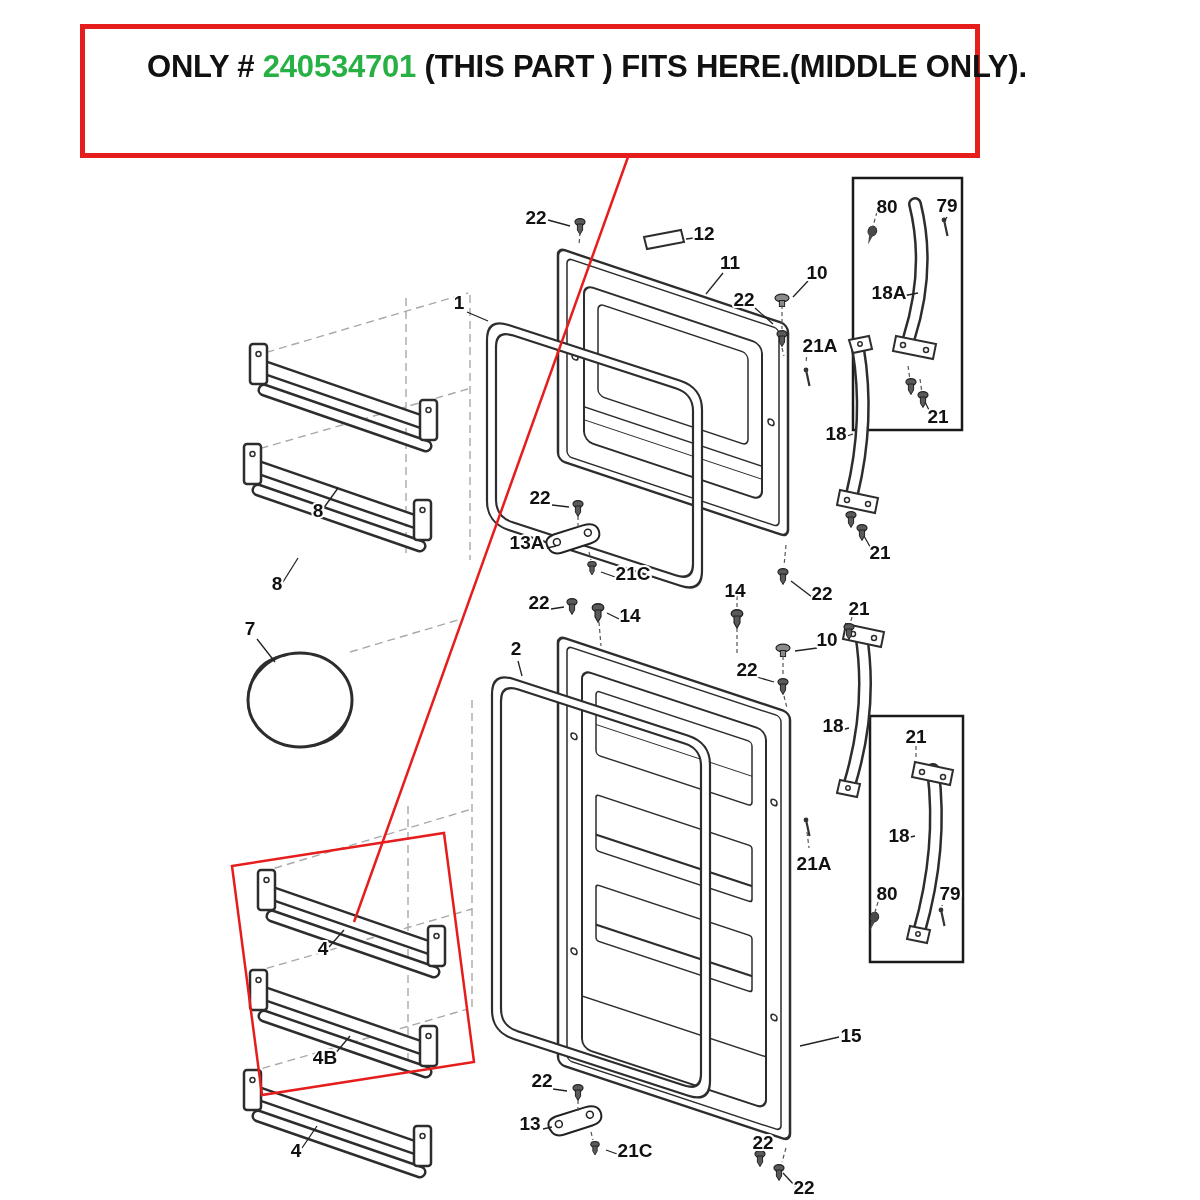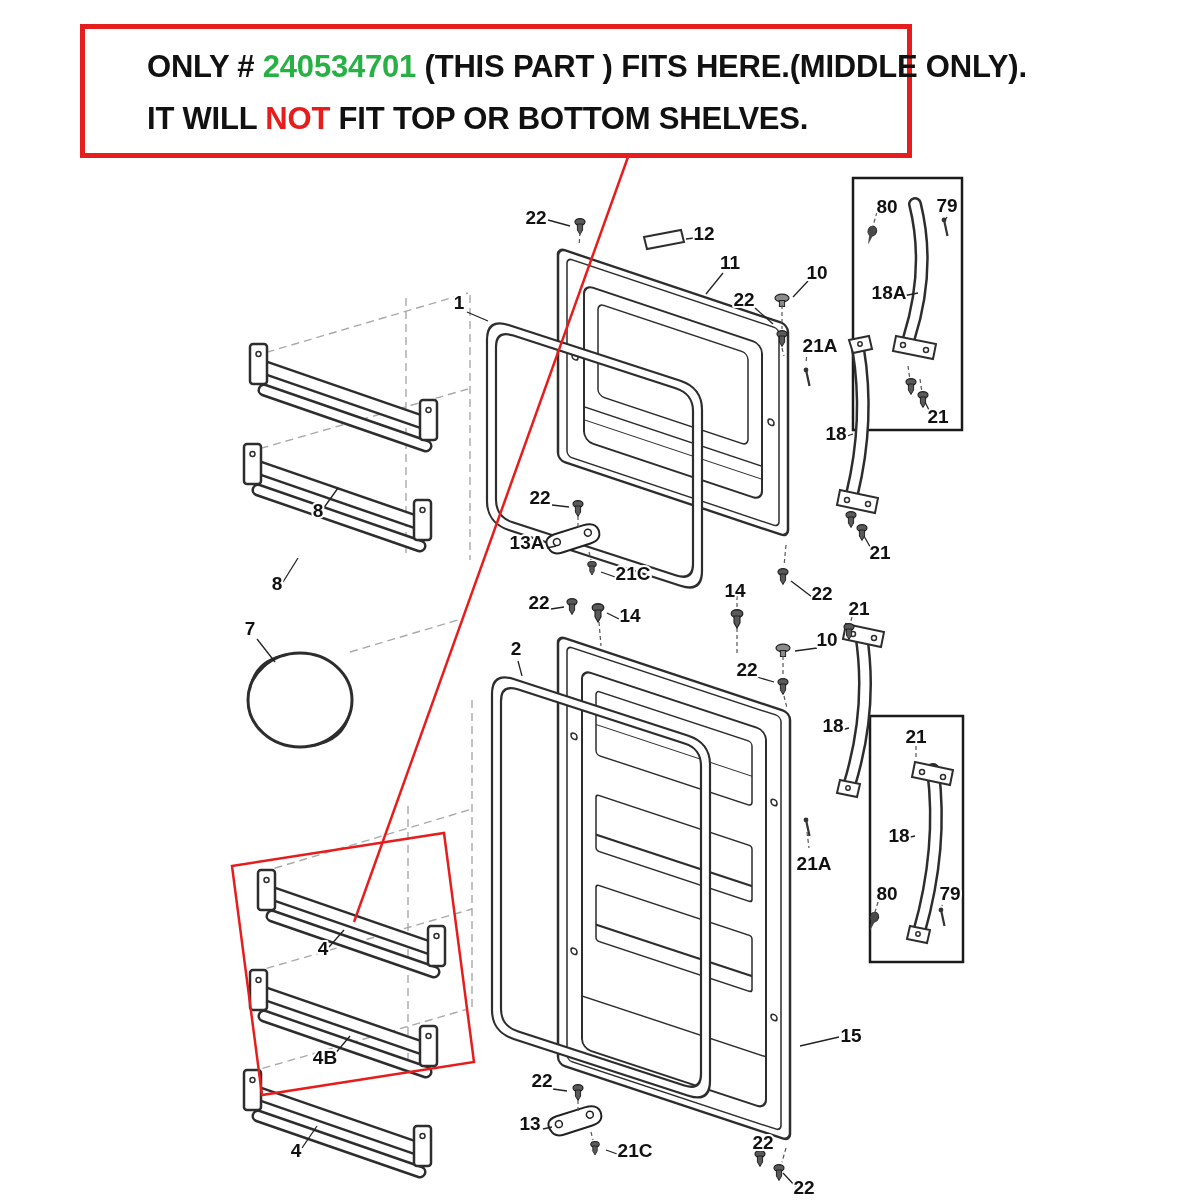--- a/index.html
+++ b/index.html
@@ -9,21 +9,21 @@
   }
   *{box-sizing:border-box;}
   html,body{margin:0;padding:0;background:#fff;}
   .stage{
     position:relative;width:1200px;height:1200px;background:#fff;overflow:hidden;
     font-family:"Liberation Sans",sans-serif;
   }
   .diagram-svg{position:absolute;left:0;top:0;}
   
   .banner{
-    position:absolute;left:80px;top:24px;width:832px;height:134px;
+    position:absolute;left:80px;top:24px;width:900px;height:134px;
     border:5px solid var(--red);
     padding:12px 0 0 62px;
     background:#fff;
     z-index:5;
   }
   .banner-line{
     font-weight:bold;font-size:31px;line-height:52px;color:#111;
     letter-spacing:-0.2px;white-space:nowrap;
   }
   .green{color:var(--green);}
@@ -329,16 +329,15 @@
         <line x1="797" y1="1188" x2="783" y2="1173" class="leader"></line>
         <text x="804" y="1194" class="part-label">22</text>
       </g>
 
     <polygon points="232,866 444,833 474,1062 262,1095" class="hl"></polygon>
     <line x1="628" y1="157" x2="354" y2="922" class="hl"></line>
   </svg>
 
   <div class="banner">
     <div class="banner-line"><span>ONLY # </span><span class="green">240534701</span><span> (THIS PART ) FITS HERE.(MIDDLE ONLY).</span></div>
-    <div class="banner-line"><span>IT WILL </span><span class="red-em">NOT</span><span> FIT TOP OR BOTTOM SHELVES.</span></div>
   </div>
 
 </div>
 
 </body></html>

